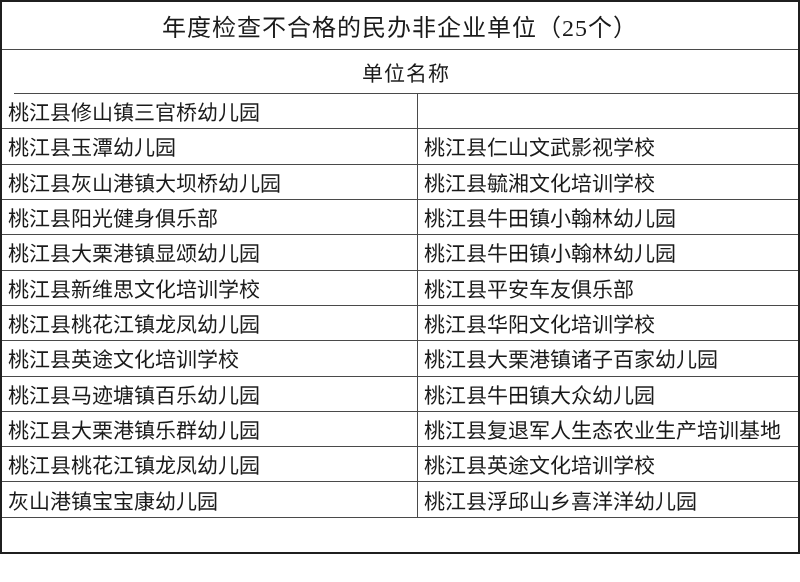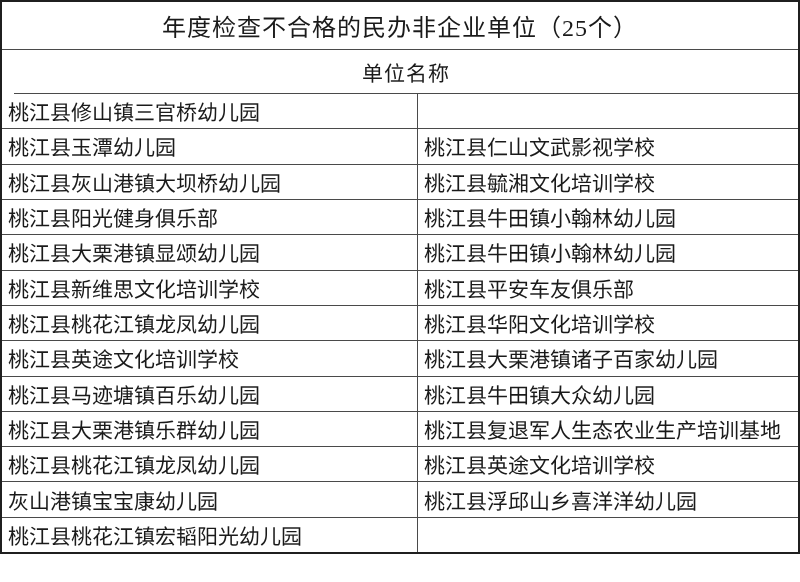--- a/index.html
+++ b/index.html
@@ -126,17 +126,16 @@
       </div>
       <div class="row">
         <div class="cell cell-left">桃江县桃花江镇龙凤幼儿园</div>
         <div class="cell cell-right">桃江县英途文化培训学校</div>
       </div>
       <div class="row">
         <div class="cell cell-left">灰山港镇宝宝康幼儿园</div>
         <div class="cell cell-right">桃江县浮邱山乡喜洋洋幼儿园</div>
       </div>
       <div class="row">
-        <div class="cell cell-left">桃江县桃花江镇宏韬阳光幼儿园</div>
         <div class="cell cell-right"></div>
       </div>
     </div>
 </div>
 
 </body></html>

